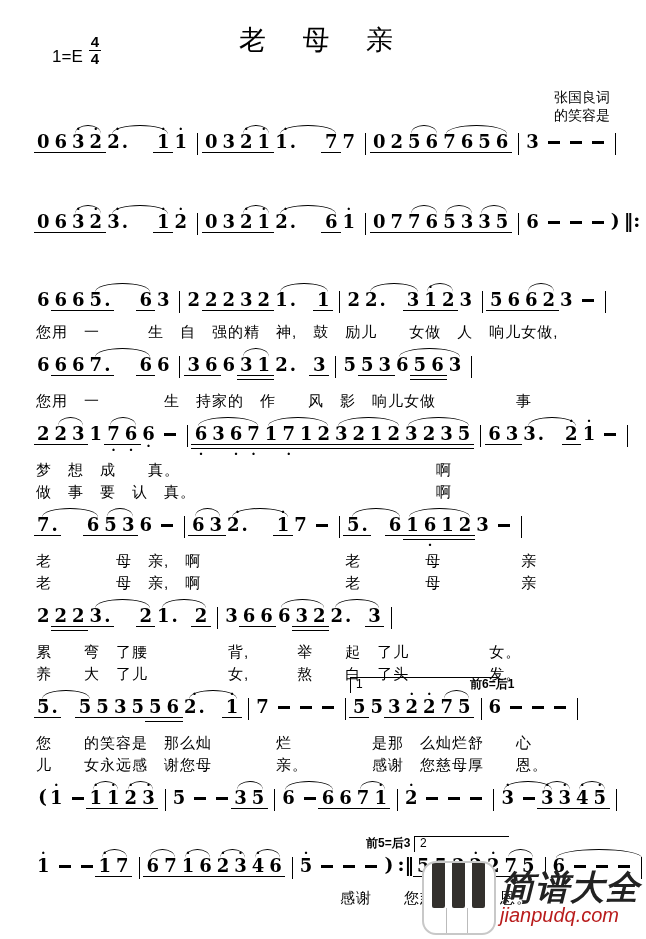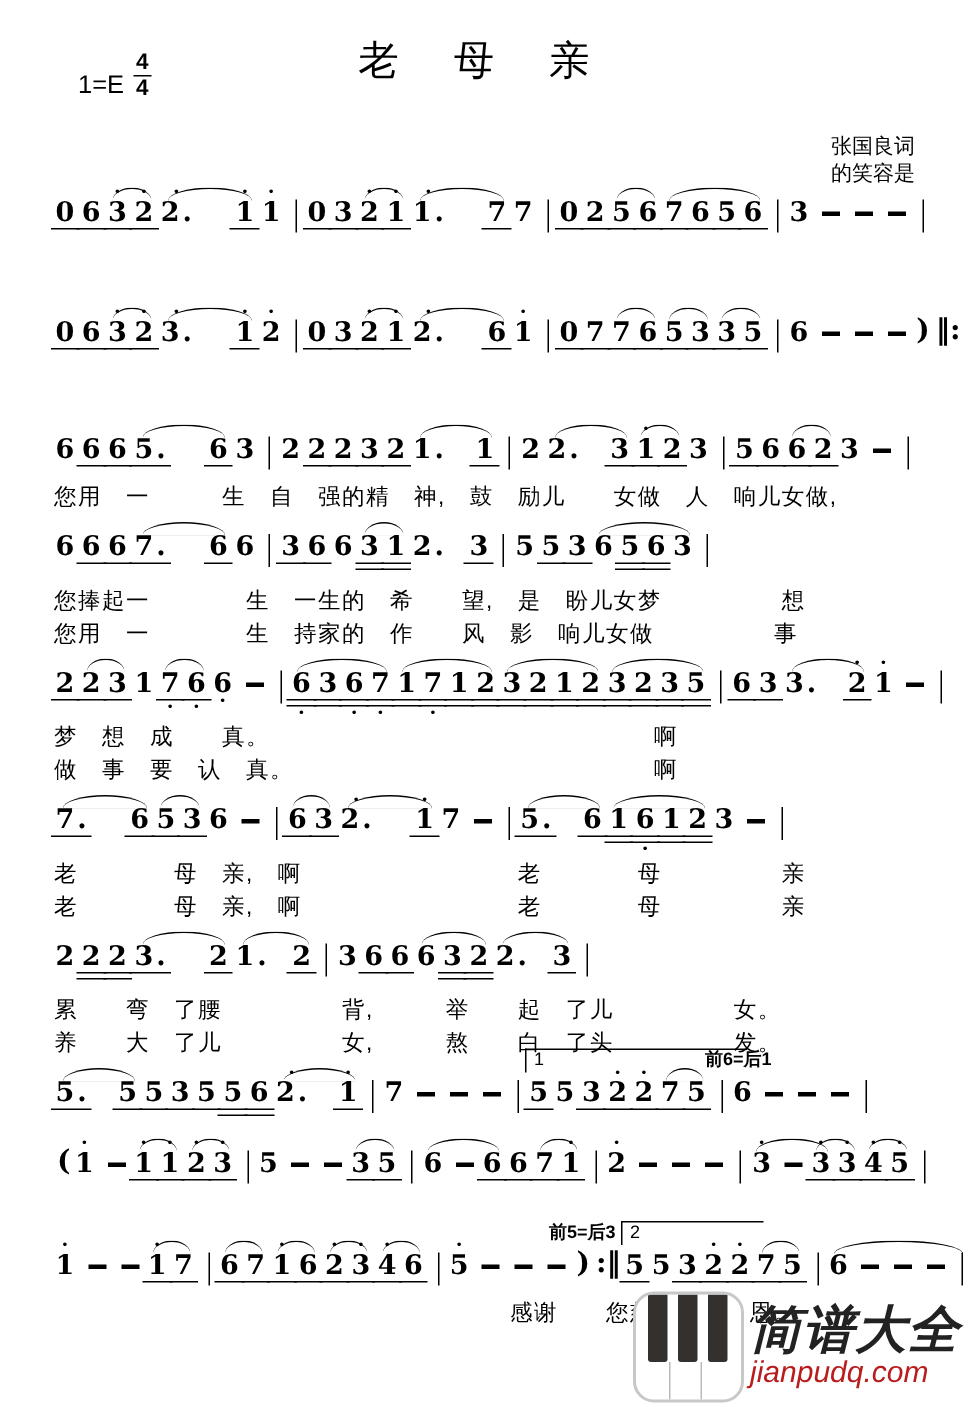--- a/index.html
+++ b/index.html
@@ -641,21 +641,20 @@
         <div class="note">
           <div class="da">&nbsp;</div>
           <div class="dg">3</div>
           <div class="db">&nbsp;</div>
         </div>
         <div class="bar"></div>
         <div class="arc" style="left: 58.75px; width: 55.25px; top: -1px;"></div>
         <div class="arc" style="left: 206.75px; width: 26.25px; top: -1px;"></div>
         <div class="arc" style="left: 362.75px; width: 61.25px; top: -1px;"></div>
       </div>
-      <div class="lyr">您捧起一　　　　生　一生的　希　　望,　是　盼儿女梦　　　　　想</div>
       <div class="lyr">您用　一　　　　生　持家的　作　　风　影　响儿女做　　　　　事</div>
     </div>
     <div class="system">
       <div class="noterow">
         <div class="note">
           <div class="da">&nbsp;</div>
           <div class="dg">2</div>
           <div class="ul"></div>
           <div class="db">&nbsp;</div>
         </div>
@@ -1187,20 +1186,22 @@
         <div class="dash"></div>
         <div class="dash"></div>
         <div class="dash"></div>
         <div class="bar"></div>
         <div class="arc" style="left: 5.75px; width: 48.25px; top: -1px;"></div>
         <div class="arc" style="left: 152.75px; width: 48.25px; top: -1px;"></div>
         <div class="arc" style="left: 407.75px; width: 25.25px; top: -1px;"></div>
         <div class="vbox" style="left: 314px; width: 142px;">1</div>
         <div class="vtext" style="left: 434px;">前6=后1</div>
       </div>
+      <div class="lyr">您　　的笑容是　那么灿　　　　烂　　　　　是那　么灿烂舒　　心</div>
+      <div class="lyr">儿　　女永远感　谢您母　　　　亲。　　　　感谢　您慈母厚　　恩。</div>
     </div>
     <div class="system">
       <div class="noterow">
         <div class="sym">(</div>
         <div class="note">
           <div class="da">·</div>
           <div class="dg">1</div>
           <div class="db">&nbsp;</div>
         </div>
         <div class="dash"></div>

